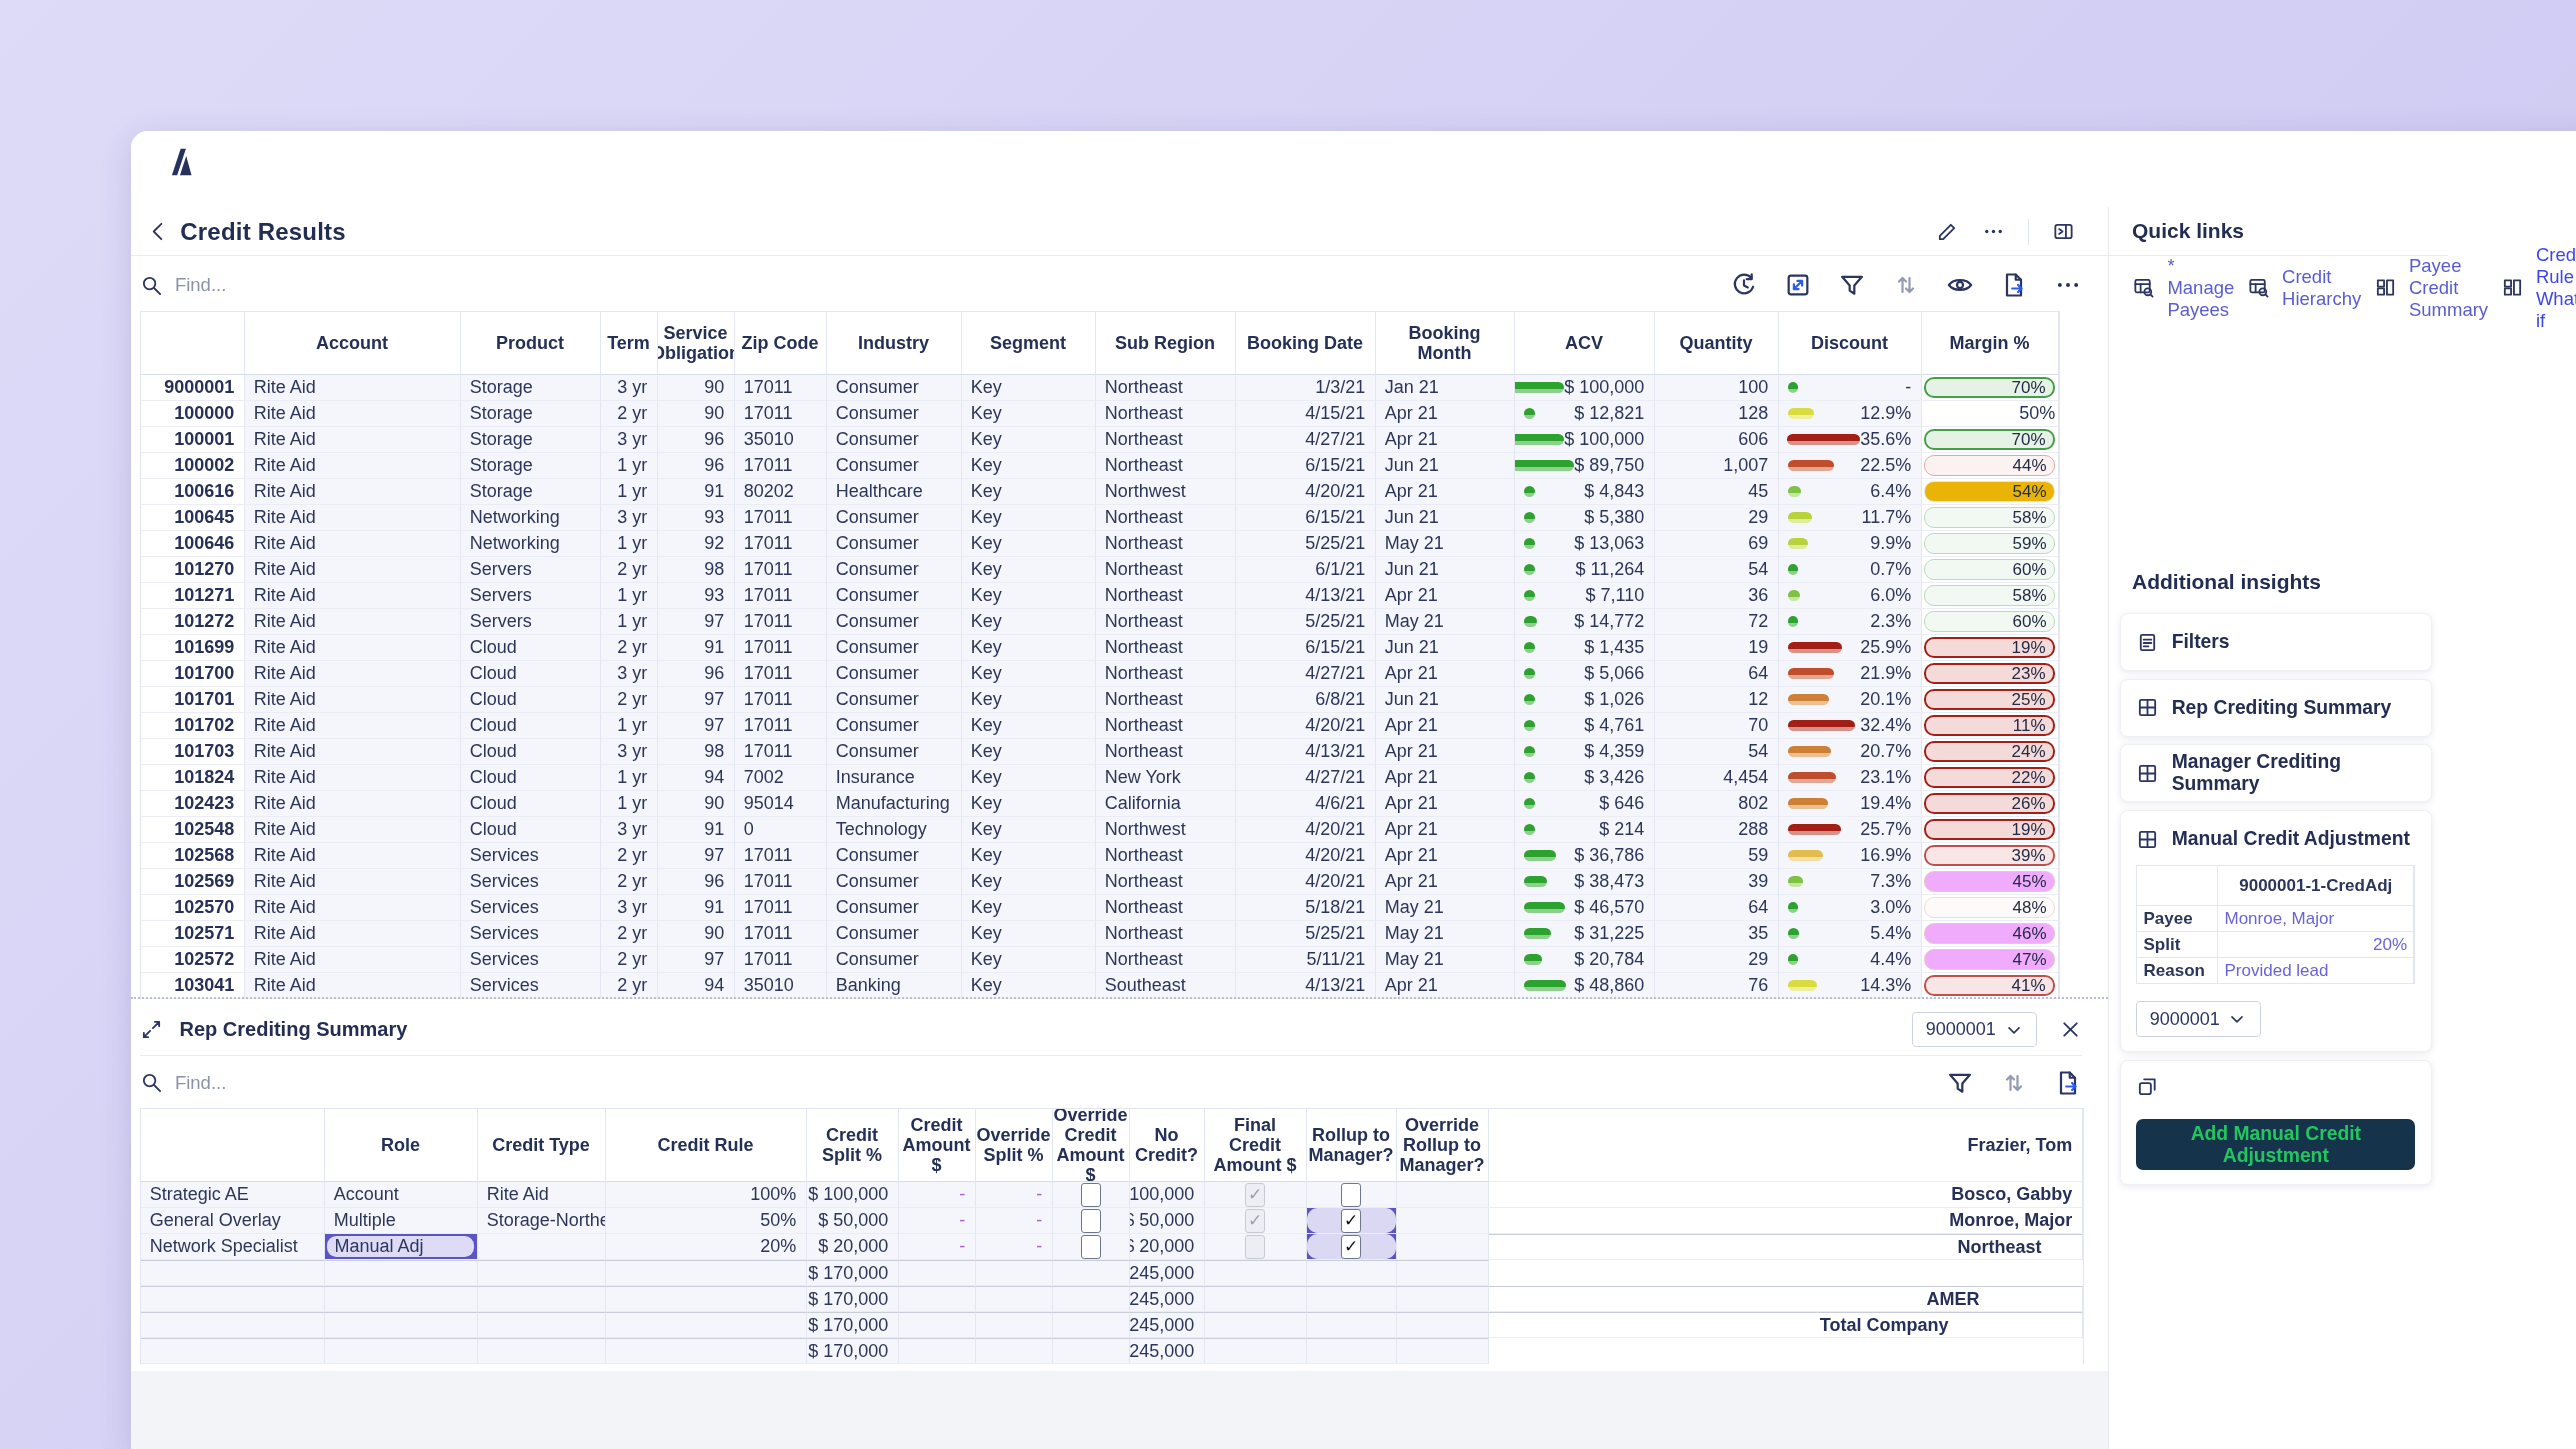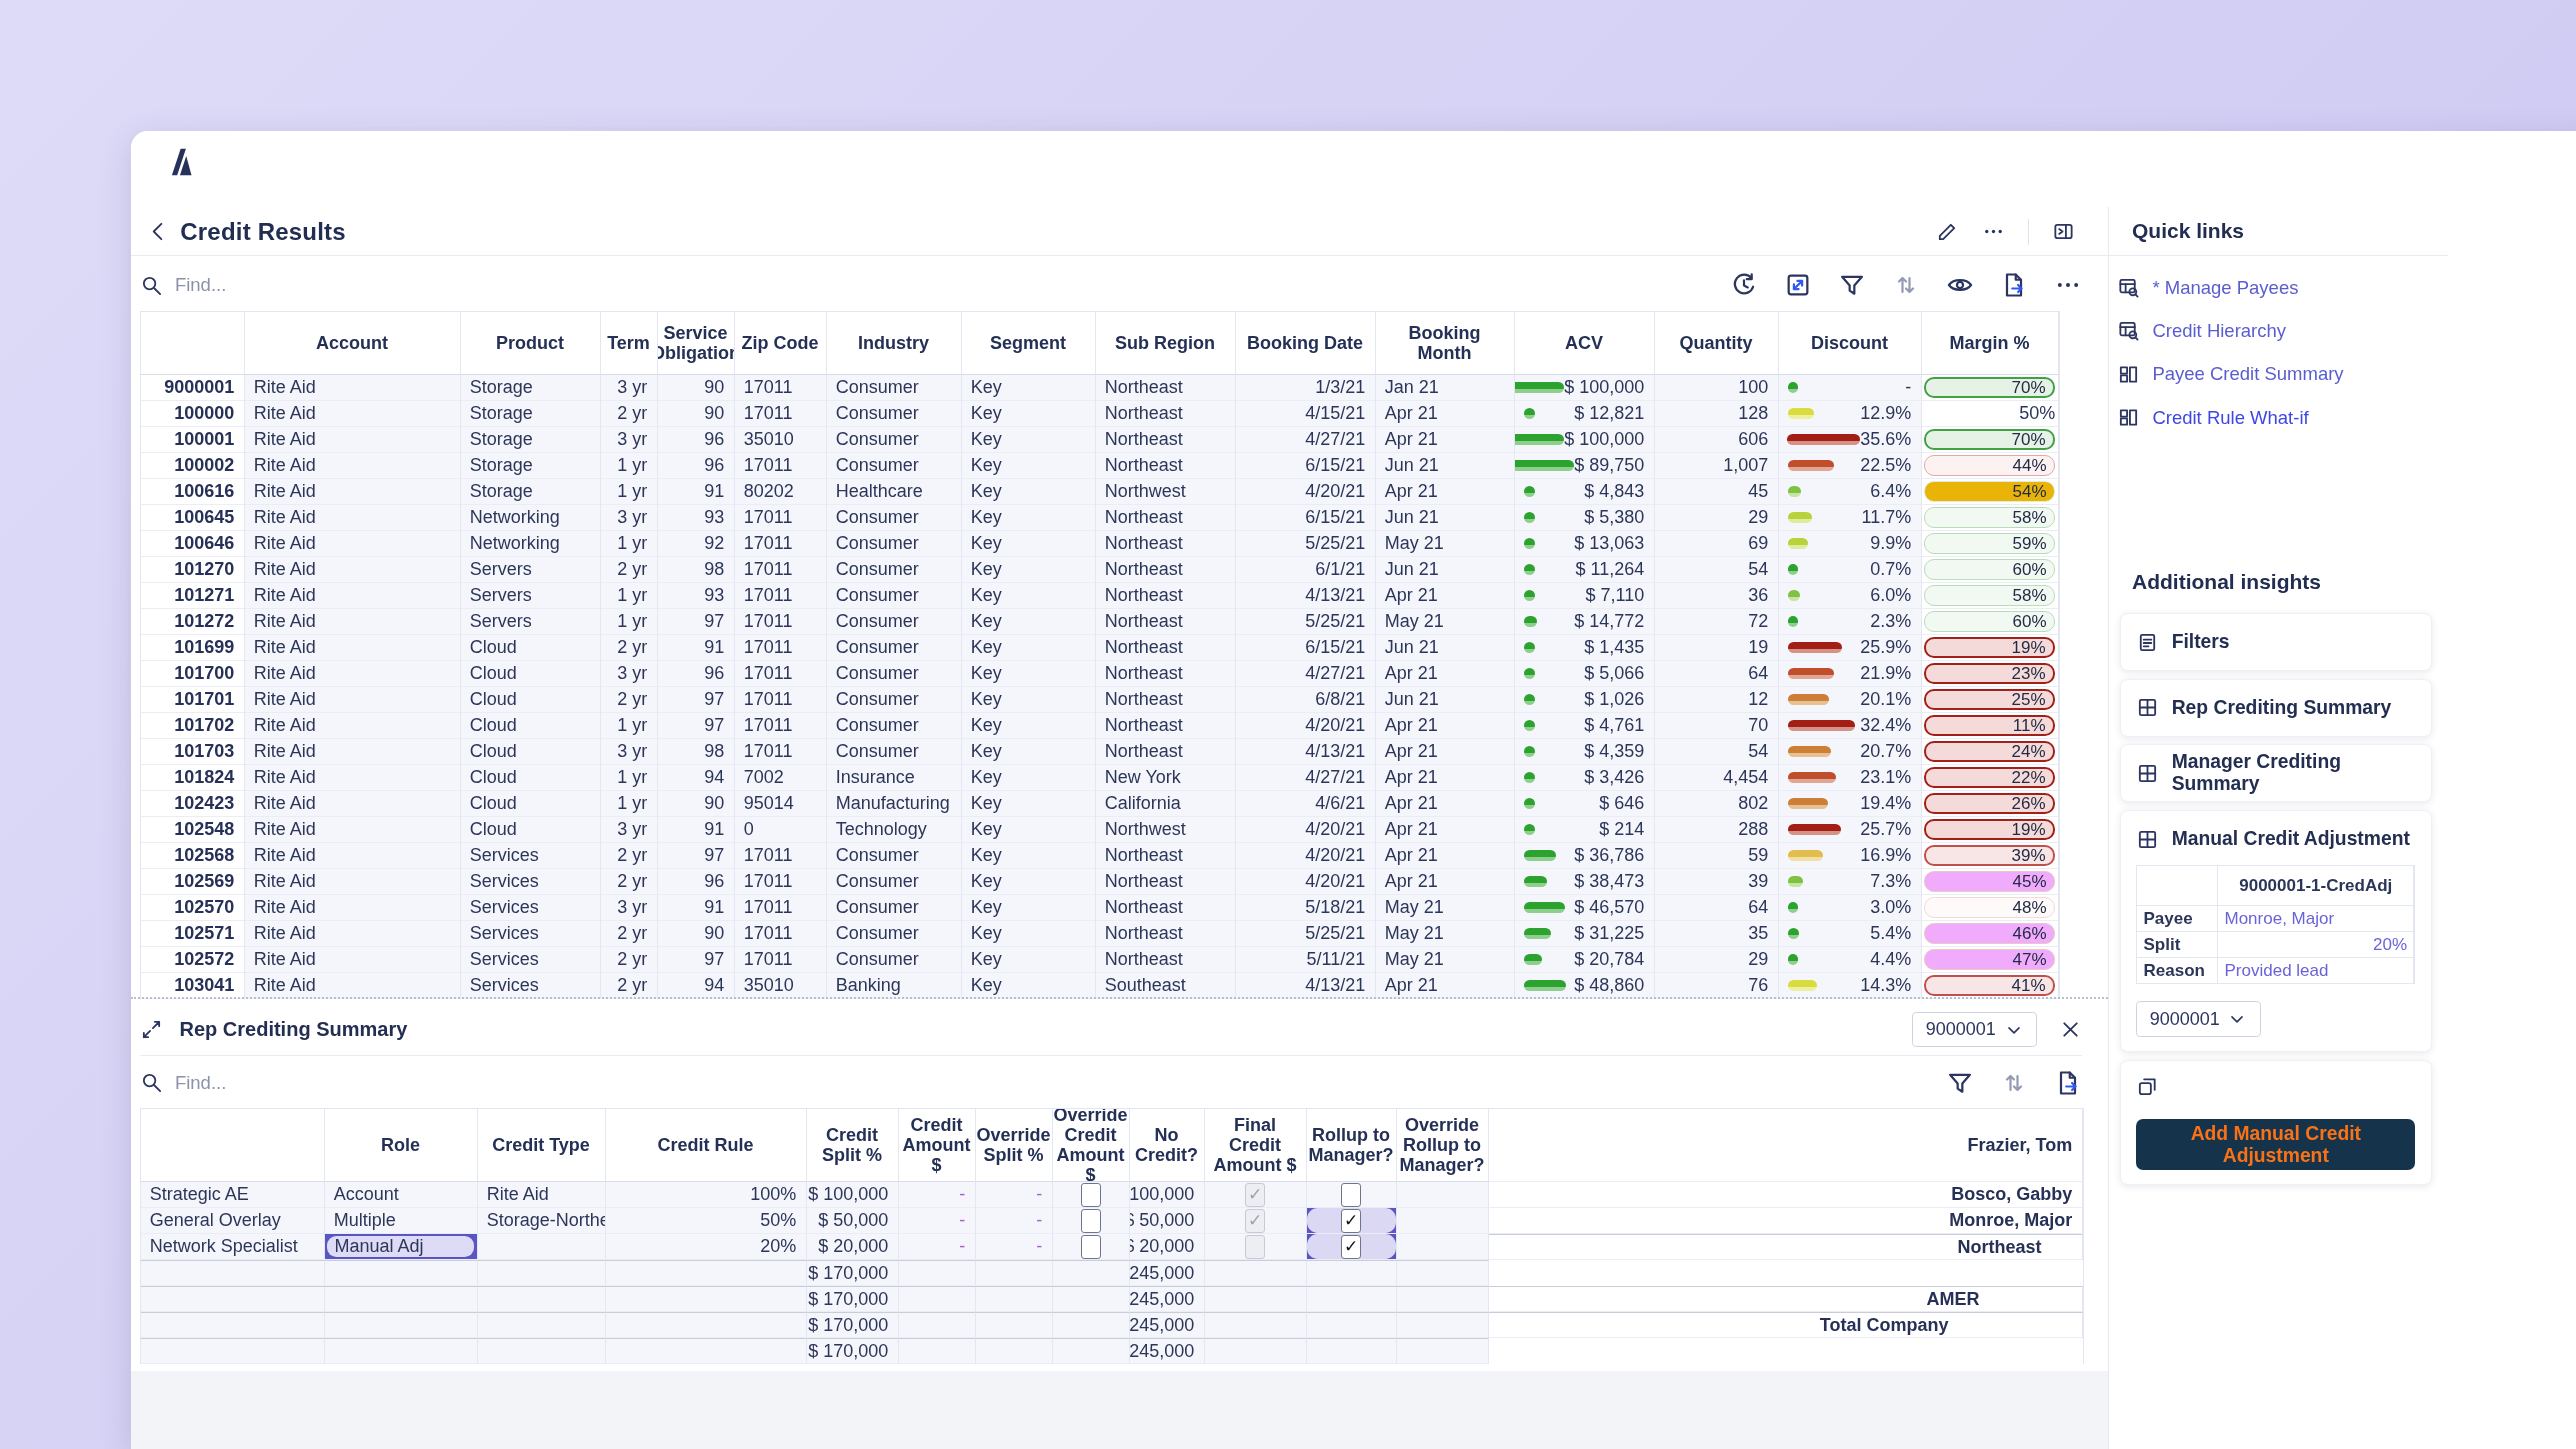--- a/index.html
+++ b/index.html
@@ -99,42 +99,42 @@
     display:flex; align-items:center; padding:0 7.7px; font-size:18px; color:#2c3659; }
 
   .bottom-strip { position:absolute; left:0; top:1240px; width:1977px; height:78px; background:#f3f4f8; }
 
   
   .sidebar { position:absolute; left:1977px; top:76px; width:340px; height:1242px;
     border-left:1.5px solid #e6e9f2; background:#fff; }
   .sb-head { position:absolute; left:0; top:0; width:100%; height:49px;
     border-bottom:1.5px solid #e9ebf3; display:flex; align-items:center; padding-left:23px; }
   .sb-title { font-size:21px; font-weight:700; color:#222d52; }
-  .sb-links { position:absolute; left:8px; top:65px; width:294px; display:flex;
-    flex-direction:column; gap:12.4px; }
+  .sb-links { position:absolute; left:23px; top:65px; width:294px; display:flex;
+    flex-direction:row; gap:12.4px; }
   .sb-link { display:flex; align-items:center; gap:12.4px; height:31px; cursor:pointer; }
   .sb-link span.txt { font-size:18.5px; color:#5a5dd0; }
   .sb-link.hl span.txt { color:#3e47e6; }
   .sb-sub { position:absolute; left:23px; top:363px; font-size:21px; font-weight:700; color:#222d52; }
   .cards { position:absolute; left:10.8px; top:406px; width:312px; display:flex;
     flex-direction:column; gap:7.7px; }
   .card { background:#fff; border:0.8px solid #eef0f6; border-radius:7.7px;
     box-shadow:0 1.5px 6.2px rgba(45,55,100,.10); padding:14px 15.5px; }
   .card-head { display:flex; align-items:center; gap:12.4px; height:28px; }
   .card-label { font-size:19.3px; font-weight:700; color:#232e52; }
   .mini { margin-top:12.4px; border:0.8px solid #e2e6f0; border-bottom:none; display:grid;
     grid-template-columns:81px 1fr; }
   .mc { border-right:0.8px solid #e3e7f1; border-bottom:0.8px solid #e3e7f1; min-height:26px;
     display:flex; align-items:center; font-size:17px; padding:1.5px 6.2px; color:#2c3659; }
   .mc.hd { font-weight:700; justify-content:center; min-height:40px; }
   .mc.lab { font-weight:700; }
   .mc.val { color:#6a63d8; }
   .mc.valr { color:#6a63d8; justify-content:flex-end; }
   .mini-sel { margin-top:17px; display:inline-flex; }
-  .addbtn { margin-top:18.5px; width:100%; height:51px; background:#16334c; color:#f97316;
+  .addbtn { margin-top:18.5px; width:100%; height:51px; background:#16334c; color:#22c55e;
     border:none; border-radius:7px; font-size:19.3px; font-weight:700;
     font-family:"Liberation Sans",sans-serif; cursor:pointer; }
 </style>
 </head>
 <body>
 
 <div class="window">
 
   <div class="logo-bar">
     <span class="logo ic"><svg viewBox="0 0 40 40" class="fill">

